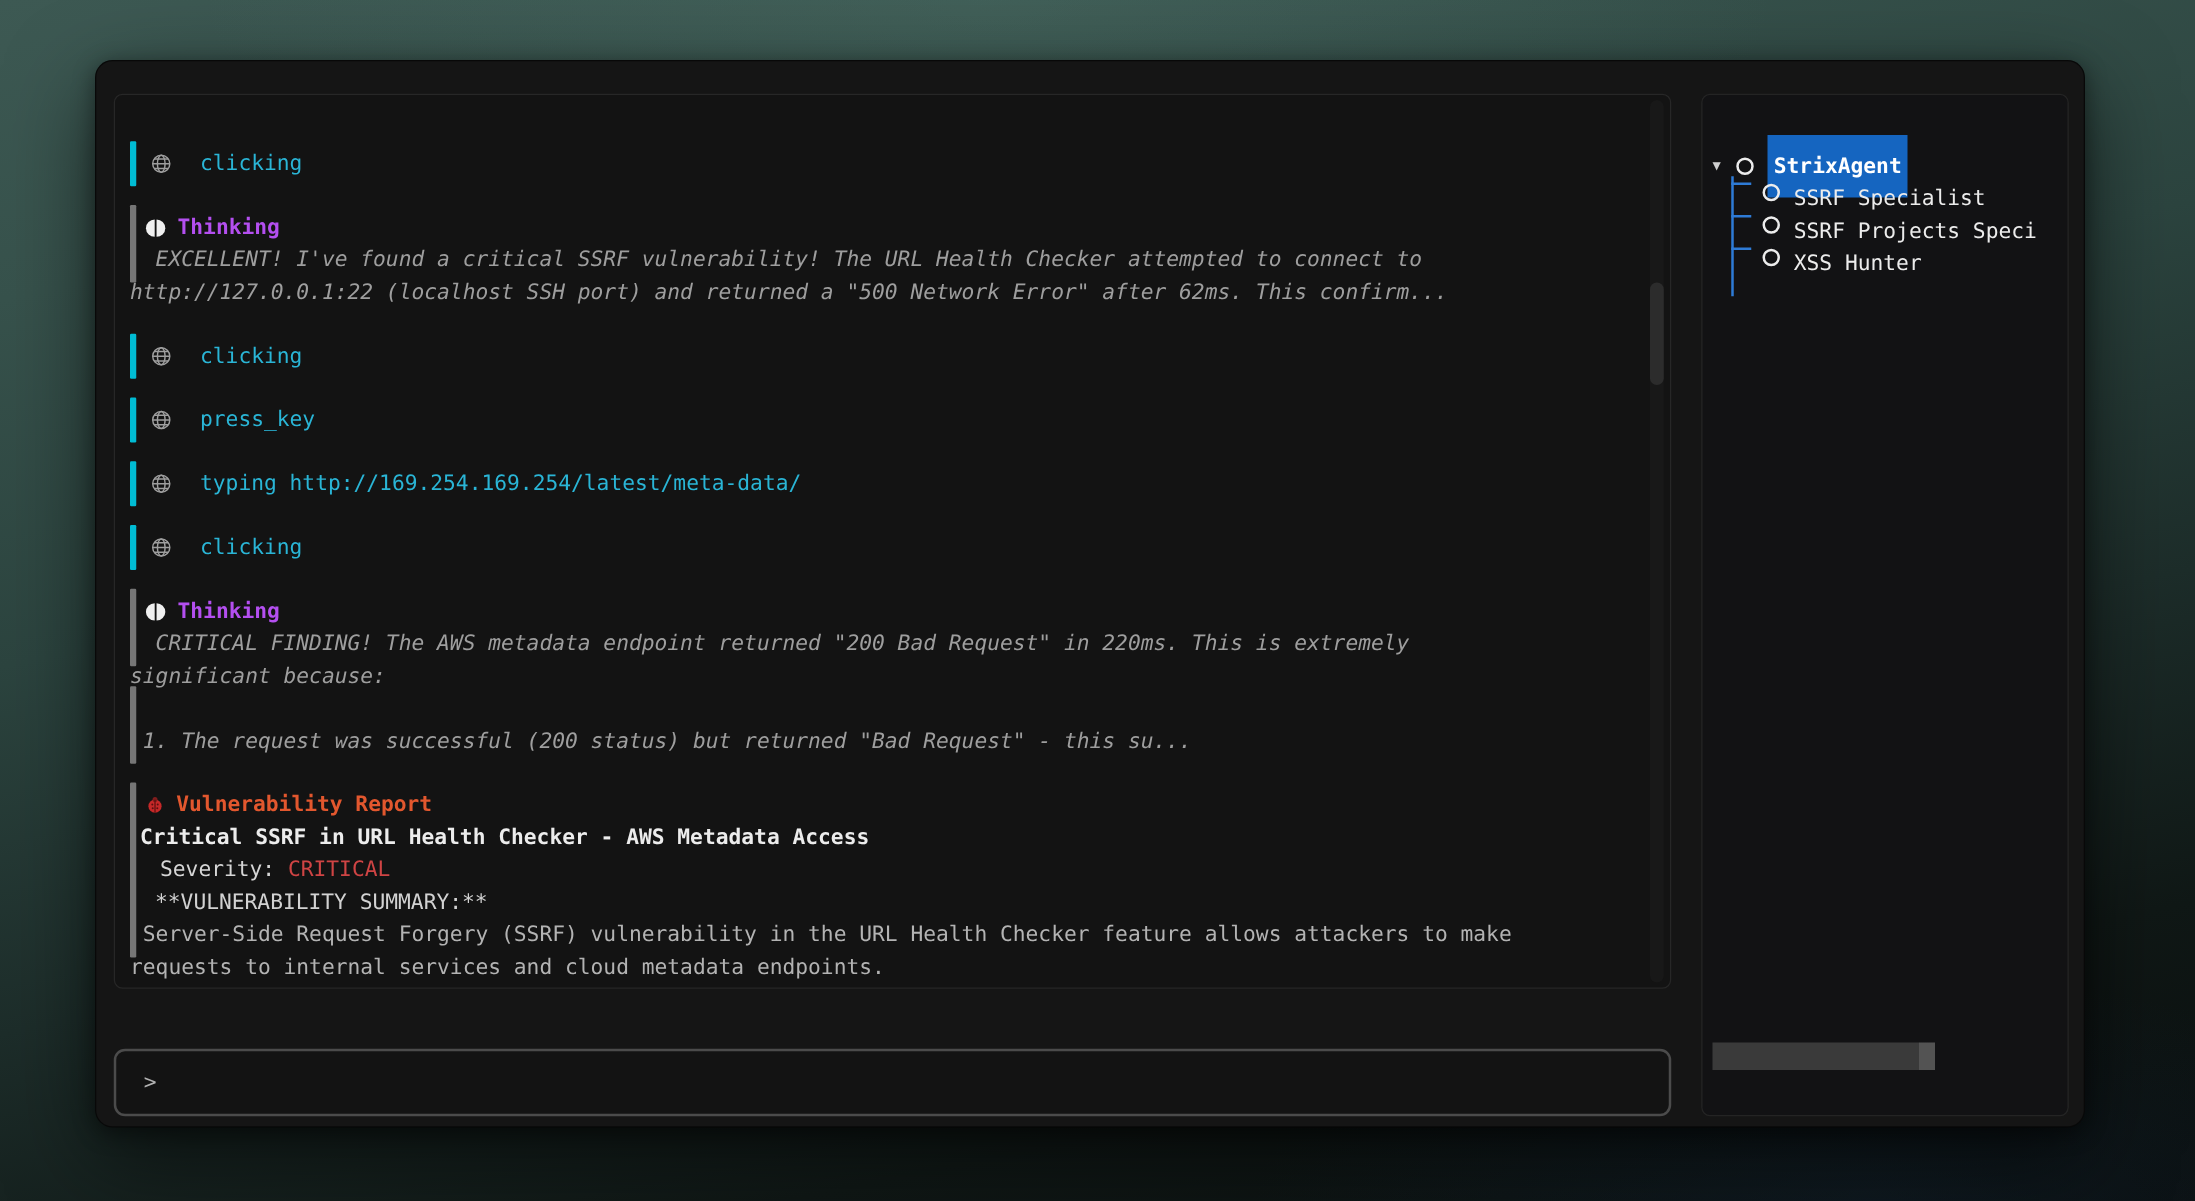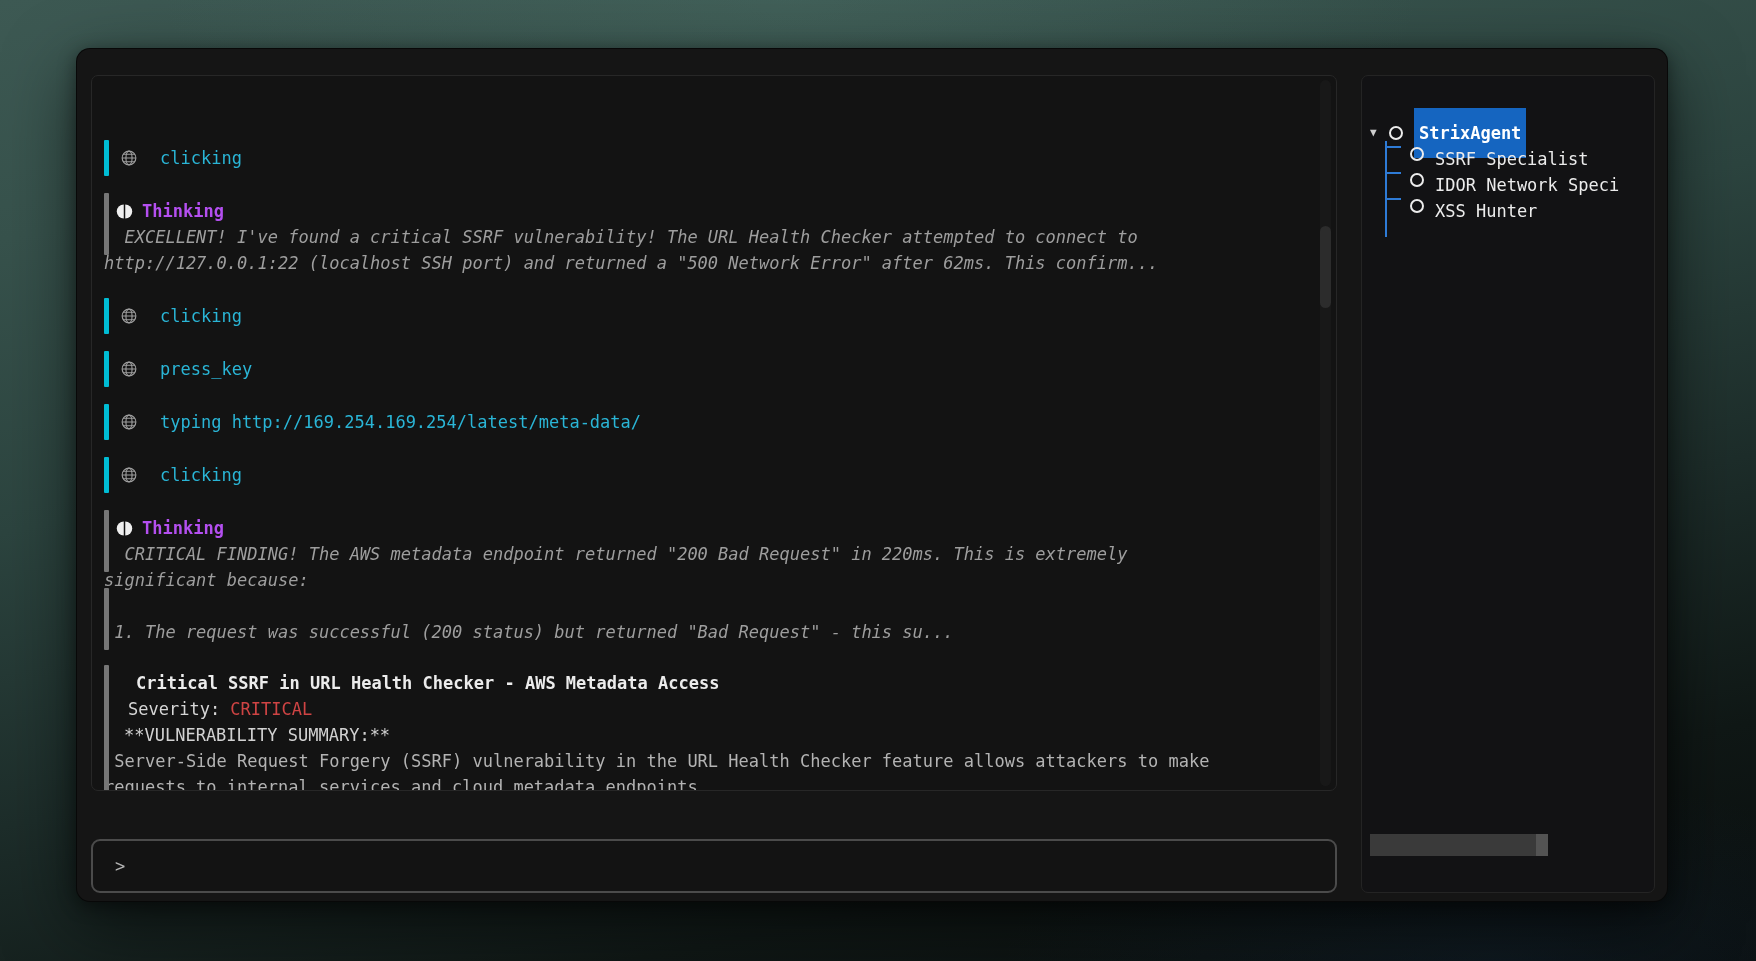--- a/index.html
+++ b/index.html
@@ -22,30 +22,30 @@
     position:absolute;left:14px;top:26px;width:1246px;height:716px;
     background:#131313;border:1px solid #272727;border-radius:7px;
     padding:42px 22px 10px 12px;overflow:hidden;
   }
   .vtrack{position:absolute;top:4px;bottom:4px;right:5px;width:11px;background:#181818;border-radius:6px;}
   .vthumb{position:absolute;top:150px;right:5px;width:11px;height:82px;background:#2c2c2c;border-radius:6px;}
   .entry{position:relative;margin-bottom:25px;font-size:17px;line-height:26px;}
   .bar{position:absolute;left:0;width:5px;border-radius:1px;}
   .bar.cyan{background:var(--accent_cyan);}
   .bar.gray{background:#767676;}
-  .hdr{display:flex;align-items:center;height:26px;white-space:pre;margin-top:27px;}
+  .hdr{display:flex;align-items:center;height:26px;white-space:pre;}
   .hdr .ico{display:inline-flex;align-items:center;justify-content:center;flex:0 0 auto;}
   .a-hdr .ico{margin-left:16px;margin-right:22px;}
   .t-hdr .ico,.r-hdr .ico{margin-left:12px;margin-right:9px;}
   .a-label{color:var(--action_text);}
   .t-label{color:var(--thinking_purple);font-weight:bold;}
   .r-label{color:var(--report_orange);font-weight:bold;}
   .line{min-height:26px;white-space:pre;}
   .t-body{color:#9e9e9e;font-style:italic;}
-  .r-title{color:#ececec;font-weight:bold;padding-left:20px;margin-left:12px;}
+  .r-title{color:#ececec;font-weight:bold;padding-left:8px;}
   .r-sev{color:#d6d6d6;padding-left:24px;}
   .r-sev .val{color:var(--severity_red);}
   .r-heading{color:#d2d2d2;padding-left:20px;}
   .r-body{color:#b3b3b3;}
   
   .status-row{
     position:absolute;left:14px;top:754px;width:1246px;display:flex;
     justify-content:space-between;padding:0 12px 0 10px;font-size:17px;
   }
   .status-left{color:#a9a9a9;font-style:italic;}
@@ -143,20 +143,29 @@
                 <path fill="#efefef" d="M10.9 1.8a8.2 8.2 0 010 16.4z"></path>
               </svg></span><span class="t-label">Thinking</span></div>
           <div class="line t-body">  CRITICAL FINDING! The AWS metadata endpoint returned "200 Bad Request" in 220ms. This is extremely</div>
           <div class="line t-body">significant because:</div>
           <div class="line t-body"></div>
           <div class="line t-body"> 1. The request was successful (200 status) but returned "Bad Request" - this su...</div>
           <div class="bar gray" style="top: -5px; height: 62px;"></div>
           <div class="bar gray" style="top: 73px; height: 62px;"></div>
         </div>
         <div class="entry">
+          <div class="hdr r-hdr"><span class="ico"><svg width="16" height="16" viewBox="0 0 20 20">
+                <circle cx="10" cy="11.2" r="6.6" fill="#c62828"></circle>
+                <circle cx="10" cy="4.4" r="2.5" fill="#801d1d"></circle>
+                <path d="M10 4.8v13" stroke="#5a0f0f" stroke-width="1.2"></path>
+                <circle cx="7.3" cy="9.6" r="1" fill="#5a0f0f"></circle>
+                <circle cx="12.7" cy="9.6" r="1" fill="#5a0f0f"></circle>
+                <circle cx="7.7" cy="13.2" r="1" fill="#5a0f0f"></circle>
+                <circle cx="12.3" cy="13.2" r="1" fill="#5a0f0f"></circle>
+              </svg></span><span class="r-label">Vulnerability Report</span></div>
           <div class="line r-title">Critical SSRF in URL Health Checker - AWS Metadata Access</div>
           <div class="line r-sev">Severity: <span class="val">CRITICAL</span></div>
           <div class="line r-heading">**VULNERABILITY SUMMARY:**</div>
           <div class="line r-body"> Server-Side Request Forgery (SSRF) vulnerability in the URL Health Checker feature allows attackers to make</div>
           <div class="line r-body">requests to internal services and cloud metadata endpoints.</div>
           <div class="bar gray" style="top: -5px; height: 140px;"></div>
         </div>
       </div>
     <div class="vtrack"></div>
     <div class="vthumb"></div>
@@ -190,21 +199,21 @@
             </span>
             <span class="child-label">SSRF Specialist</span>
           </div>
           <div class="child-row">
             <span class="stub"></span>
             <span class="ico node-circle">
               <svg width="16" height="16" viewBox="0 0 16 16">
                 <circle cx="8" cy="8" r="6" fill="none" stroke="#ececec" stroke-width="2"></circle>
               </svg>
             </span>
-            <span class="child-label">IDOR Network Speci</span>
+            <span class="child-label">SSRF Projects Speci</span>
           </div>
           <div class="child-row">
             <span class="stub"></span>
             <span class="ico node-circle">
               <svg width="16" height="16" viewBox="0 0 16 16">
                 <circle cx="8" cy="8" r="6" fill="none" stroke="#ececec" stroke-width="2"></circle>
               </svg>
             </span>
             <span class="child-label">XSS Hunter</span>
           </div>

